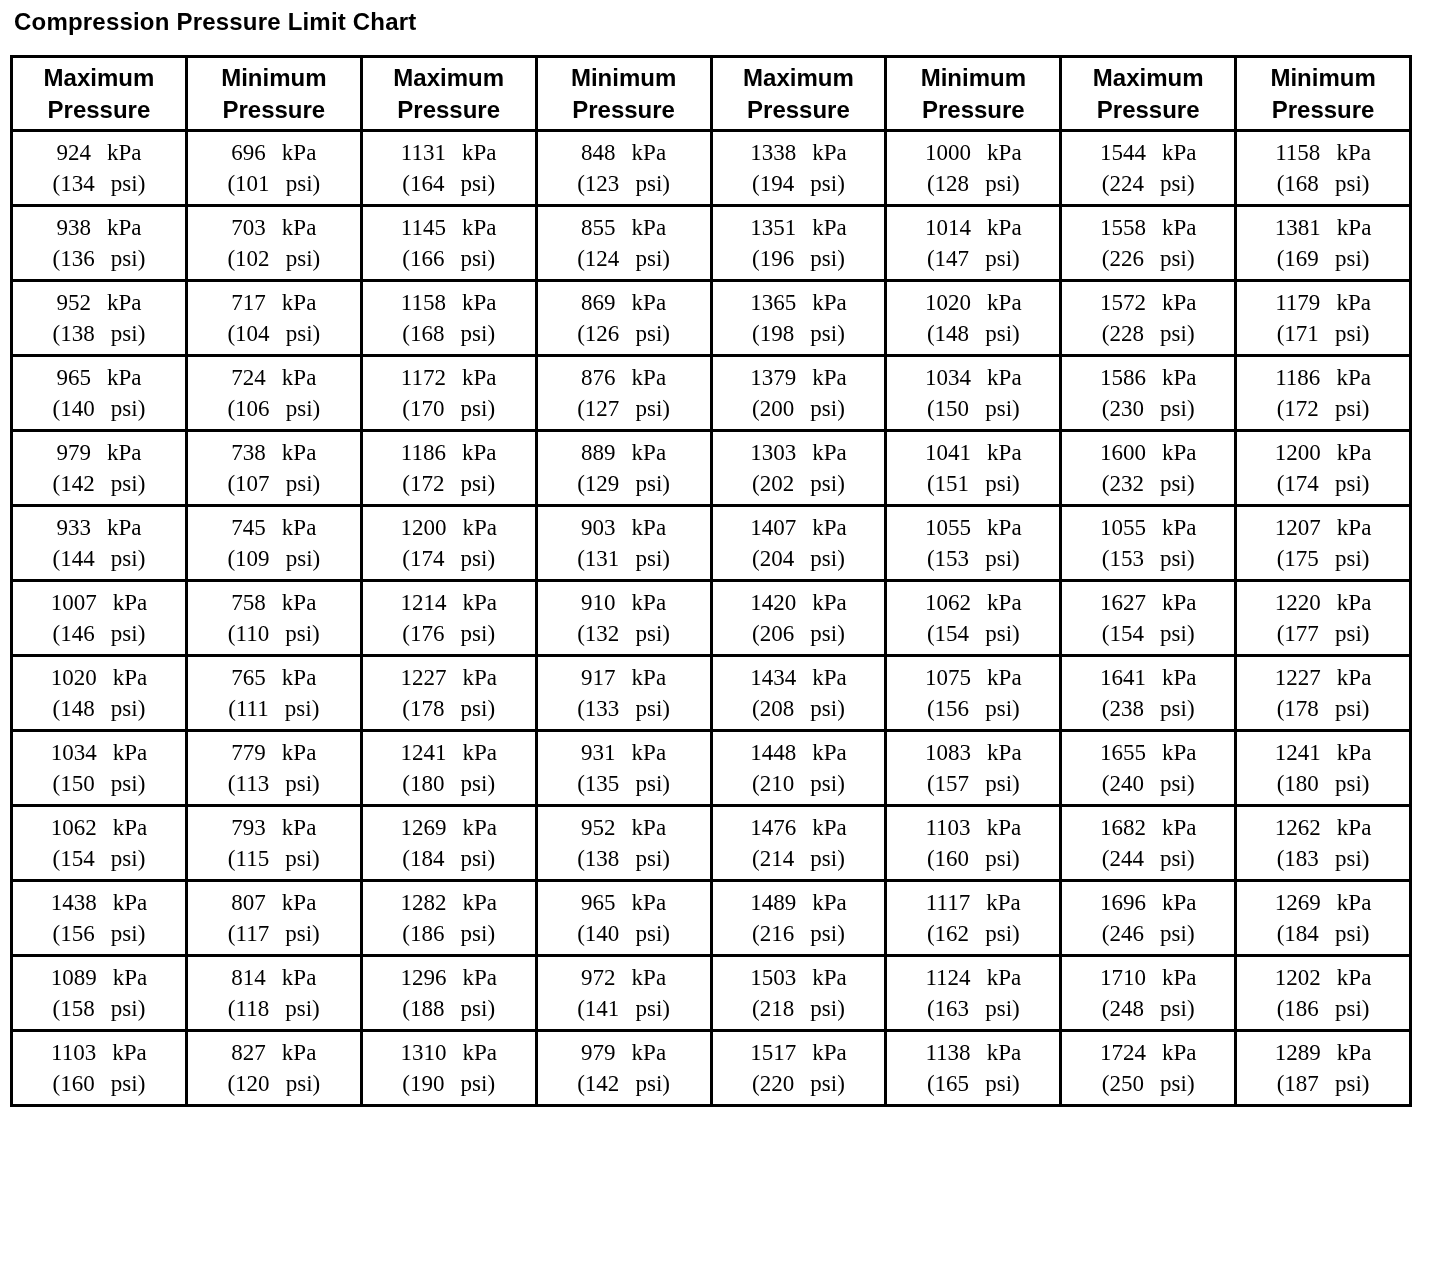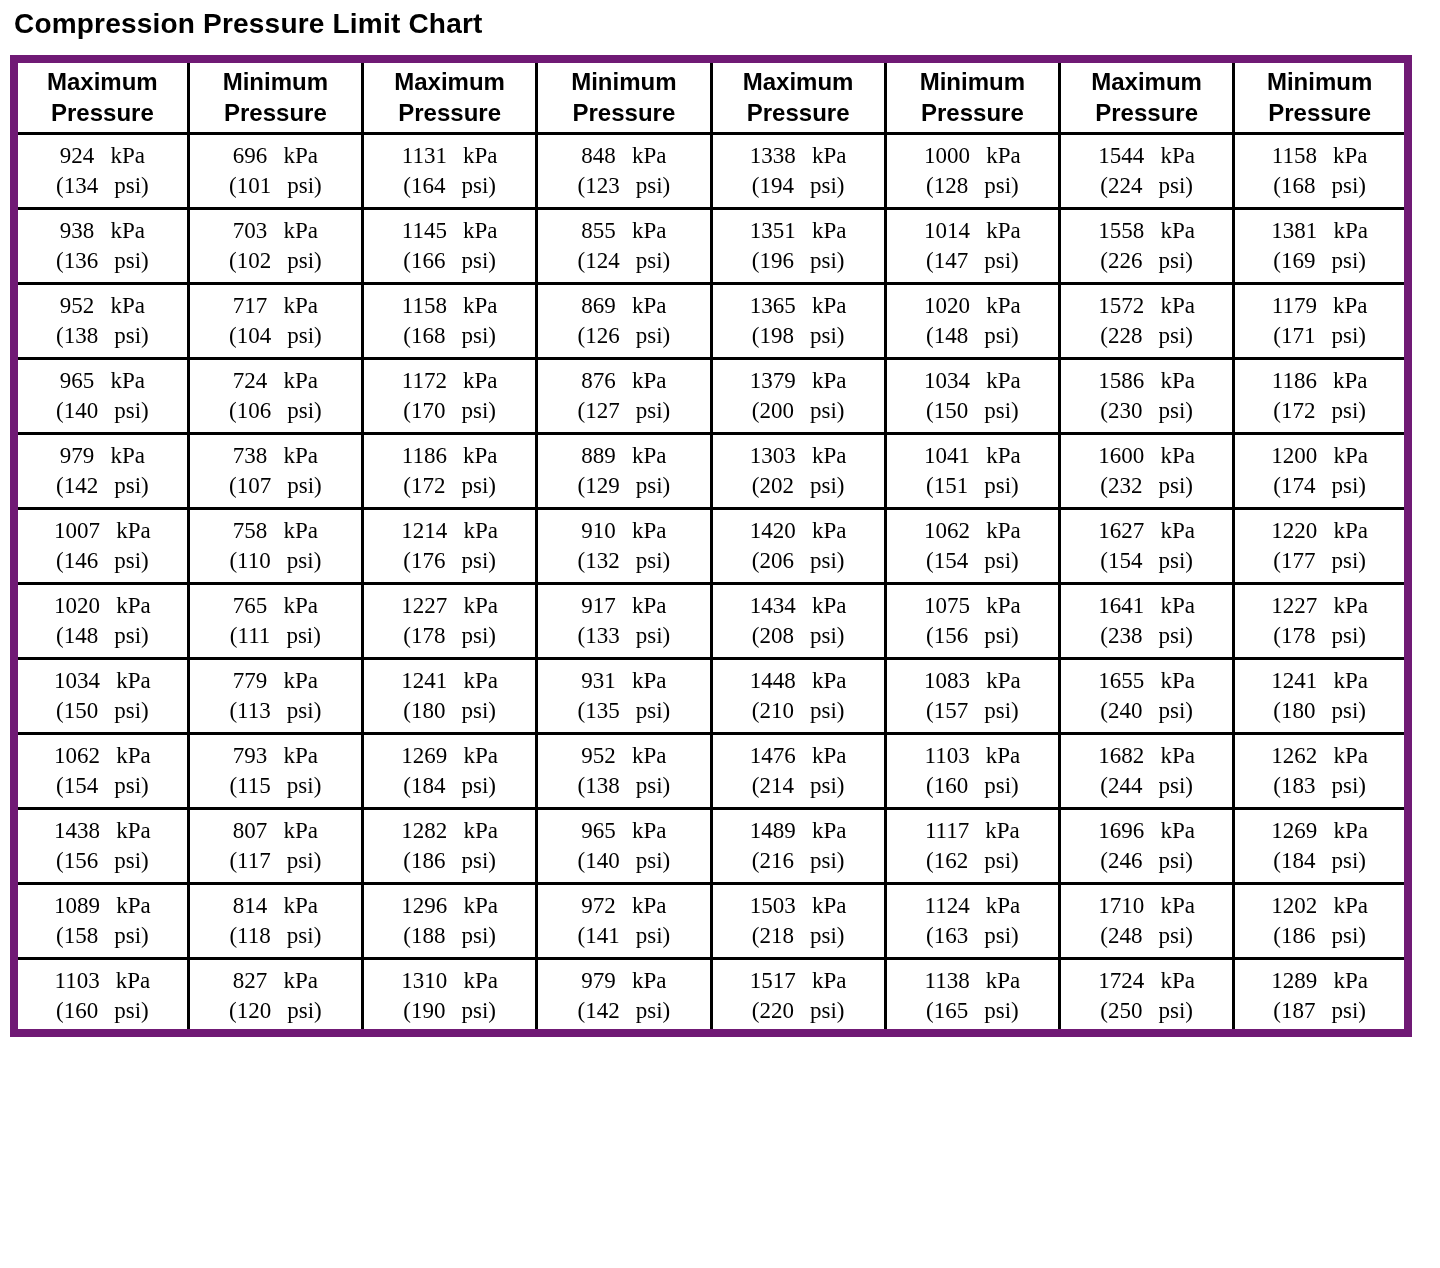--- a/index.html
+++ b/index.html
@@ -14,32 +14,32 @@
     height: 1268px;
     background: #ffffff;
     font-family: "Liberation Serif", serif;
   }
   .doc-title {
     position: absolute;
     left: 14px;
     top: 8px;
     font-family: "Liberation Sans", sans-serif;
     font-weight: bold;
-    font-size: 28px;
+    font-size: 24px;
     letter-spacing: 0.2px;
     color: #000000;
   }
   table.pressure-table {
     position: absolute;
     left: 10px;
     top: 55px;
     width: 1402px;
     border-collapse: collapse;
     table-layout: fixed;
-    border: 8px solid #701a75;
+    border: 1px solid #701a75;
   }
   table.pressure-table th,
   table.pressure-table td {
     border: 3px solid #000000;
     text-align: center;
     white-space: pre-line;
     box-sizing: border-box;
     overflow: hidden;
   }
   table.pressure-table th {
@@ -173,20 +173,38 @@
           <td>1303 kPa
 (202 psi)</td>
           <td>1041 kPa
 (151 psi)</td>
           <td>1600 kPa
 (232 psi)</td>
           <td>1200 kPa
 (174 psi)</td>
         </tr>
         <tr>
+          <td>933 kPa
+(144 psi)</td>
+          <td>745 kPa
+(109 psi)</td>
+          <td>1200 kPa
+(174 psi)</td>
+          <td>903 kPa
+(131 psi)</td>
+          <td>1407 kPa
+(204 psi)</td>
+          <td>1055 kPa
+(153 psi)</td>
+          <td>1055 kPa
+(153 psi)</td>
+          <td>1207 kPa
+(175 psi)</td>
+        </tr>
+        <tr>
           <td>1007 kPa
 (146 psi)</td>
           <td>758 kPa
 (110 psi)</td>
           <td>1214 kPa
 (176 psi)</td>
           <td>910 kPa
 (132 psi)</td>
           <td>1420 kPa
 (206 psi)</td>

